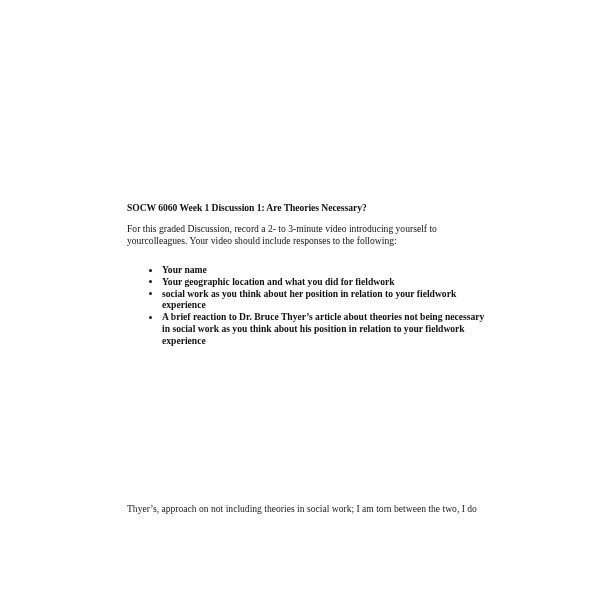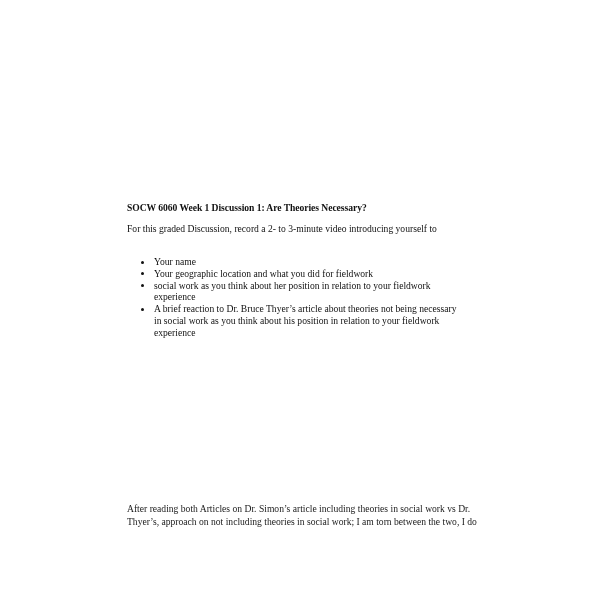--- a/index.html
+++ b/index.html
@@ -12,22 +12,22 @@
     position: absolute; left: 127px; top: 202px;
     font-size: 9.6px; font-weight: bold; line-height: 12px; white-space: nowrap; letter-spacing: -0.05px;
   }
   .intro {
     position: absolute; left: 127px; top: 223px; width: 330px;
     font-size: 9.6px; font-weight: normal; line-height: 11.8px;
   }
   .intro span { display: block; white-space: nowrap; }
   .bullets {
     position: absolute; left: 127px; top: 256px; width: 360px;
-    margin: 0; padding: 0; list-style: none;
-    font-size: 9.6px; font-weight: normal; line-height: 11.8px;
+    margin: 8px; padding: 0; list-style: none;
+    font-size: 9.6px; font-weight: bold; line-height: 11.8px;
   }
   .bullets li { position: relative; padding-left: 27px; }
   .bullets li .dot {
     position: absolute; left: 14px; top: 4.5px; width: 3px; height: 3px; border-radius: 50%; background: #111;
   }
   .bullets li .ln { display: block; white-space: nowrap; }
   .body-para {
     position: absolute; left: 127px; top: 502px; width: 345px;
     font-size: 9.6px; line-height: 13px; font-weight: normal; color: #1a1a1a;
   }
@@ -35,20 +35,21 @@
 </style>
 </head>
 <body>
 
 <div class="page">
 
   <div class="title">SOCW 6060 Week 1 Discussion 1: Are Theories Necessary?</div>
 
   <div class="intro">
     <span>For this graded Discussion, record a 2- to 3-minute video introducing yourself to</span>
+    <span>yourcolleagues. Your video should include responses to the following:</span>
   </div>
 
   <ul class="bullets">
     <li>
       <span class="dot"></span>
       <span class="ln">Your name</span>
     </li>
     <li>
       <span class="dot"></span>
       <span class="ln">Your geographic location and what you did for fieldwork</span>
@@ -60,17 +61,16 @@
     </li>
     <li>
       <span class="dot"></span>
       <span class="ln">A brief reaction to Dr. Bruce Thyer’s article about theories not being necessary</span>
       <span class="ln">in social work as you think about his position in relation  to your fieldwork</span>
       <span class="ln">experience</span>
     </li>
   </ul>
 
   <div class="body-para">
-    <span>After reading both Articles on Dr. Simon’s article including theories in social work vs Dr.</span>
     <span>Thyer’s, approach on not including theories in social work; I am torn between the two, I do</span>
   </div>
 
 </div>
 
 </body></html>

